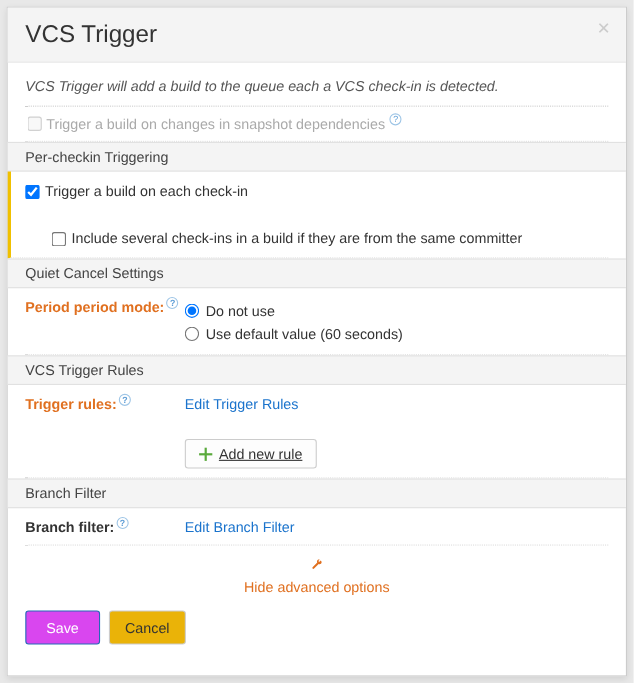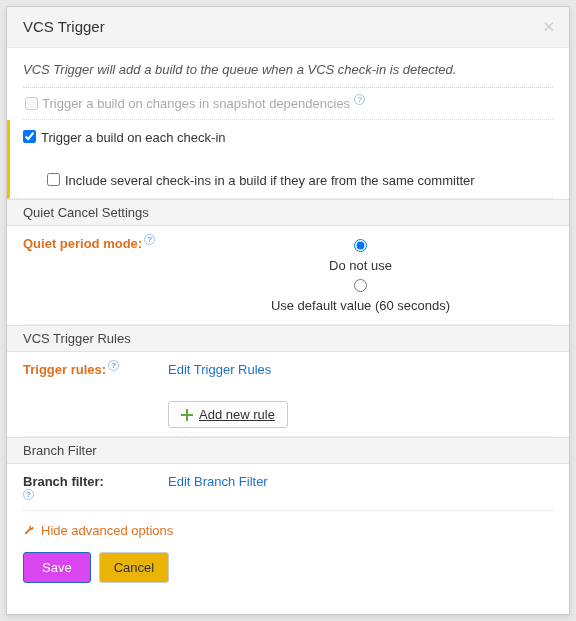--- a/index.html
+++ b/index.html
@@ -19,21 +19,21 @@
   height: 609px;
   box-shadow: 0 2px 6px rgba(0,0,0,0.1);
 }
 .dialog-header {
   background: #f4f4f4;
   padding: 11px 16px 12px 16px;
   border-bottom: 1px solid #e8e8e8;
   position: relative;
 }
 .dialog-title {
-  font-size: 15px;
+  font-size: 22px;
   font-weight: normal;
   color: #333;
 }
 .close-x {
   position: absolute;
   right: 14px;
   top: 12px;
   color: #ccc;
   font-size: 15px;
   cursor: pointer;
@@ -68,48 +68,47 @@
 .highlight-block {
   border-left: 3px solid #f0c000;
   margin-left: -16px;
   padding-left: 13px;
   padding-top: 8px;
   padding-bottom: 8px;
   border-bottom: 1px dotted #ddd;
 }
 .cb-row {
   display: flex;
-  align-items: flex-start;
+  align-items: flex-end;
   gap: 5px;
   padding: 2px 0;
 }
 .cb-row.indent { padding-left: 24px; margin-top: 24px; }
 .form-line {
   display: flex;
   align-items: flex-start;
   padding: 10px 0 8px 0;
   border-bottom: 1px dotted #ddd;
 }
 .form-label {
   width: 145px;
   flex-shrink: 0;
   font-weight: bold;
   display: flex;
   align-items: flex-start;
   gap: 2px;
 }
 .form-label.orange { color: #e07020; }
-.form-label.black { color: #333; flex-direction: column; }
+.form-label.black { color: #333; }
 .form-control { flex: 1; }
 .radio-row {
   display: flex;
   align-items: center;
   gap: 6px;
   padding: 3px 0;
-  flex-direction: column;
 }
 input[type="text"].small {
   width: 140px;
   height: 22px;
   border: 1px solid #ccc;
   background: #fafafa;
   padding: 2px 4px;
   margin: 0 6px;
 }
 .link { color: #1a73cc; cursor: pointer; }
@@ -152,20 +151,21 @@
   top: -2px;
   cursor: pointer;
 }
 .adv-toggle {
   padding: 12px 0 14px 0;
   color: #e07020;
   display: flex;
   align-items: center;
   gap: 6px;
   cursor: pointer;
+  flex-direction: column;
 }
 .wrench {
   width: 12px; height: 12px;
   fill: #e07020;
 }
 .footer {
   padding: 0 16px 16px 16px;
   display: flex;
   gap: 8px;
 }
@@ -193,45 +193,46 @@
 <body>
 
 <div class="dialog">
   <div class="dialog-header">
     <span class="dialog-title">VCS Trigger</span>
     <span class="close-x">✕</span>
   </div>
 
   <div class="dialog-body">
 
-    <div class="intro">VCS Trigger will add a build to the queue when a VCS check-in is detected.</div>
+    <div class="intro">VCS Trigger will add a build to the queue each a VCS check-in is detected.</div>
 
     <div class="row-disabled">
       <input type="checkbox" disabled="" style="">
       <span>Trigger a build on changes in snapshot dependencies</span>
       <span class="help-ic">?</span>
     </div>
 
+    <div class="section-header">Per-checkin Triggering</div>
 
     <div class="highlight-block">
       <div class="cb-row">
         <input type="checkbox" checked="" style="">
         <span>Trigger a build on each check-in</span>
       </div>
       <div class="cb-row indent">
         <input type="checkbox" style="">
         <span>Include several check-ins in a build if they are from the same committer</span>
       </div>
     </div>
 
     <div class="section-header">Quiet Cancel Settings</div>
 
     <div class="form-line">
       <div class="form-label orange">
-        <span>Quiet period mode:</span>
+        <span>Period period mode:</span>
         <span class="help-ic">?</span>
       </div>
       <div class="form-control">
         <div class="radio-row">
           <input type="radio" name="qp" checked="" style="">
           <span>Do not use</span>
         </div>
         <div class="radio-row">
           <input type="radio" name="qp" style="">
           <span>Use default value (60 seconds)</span>

